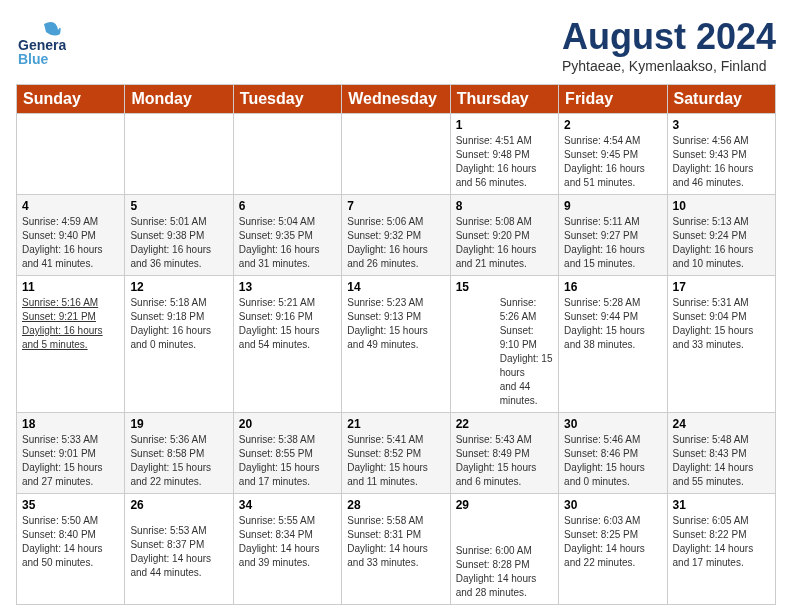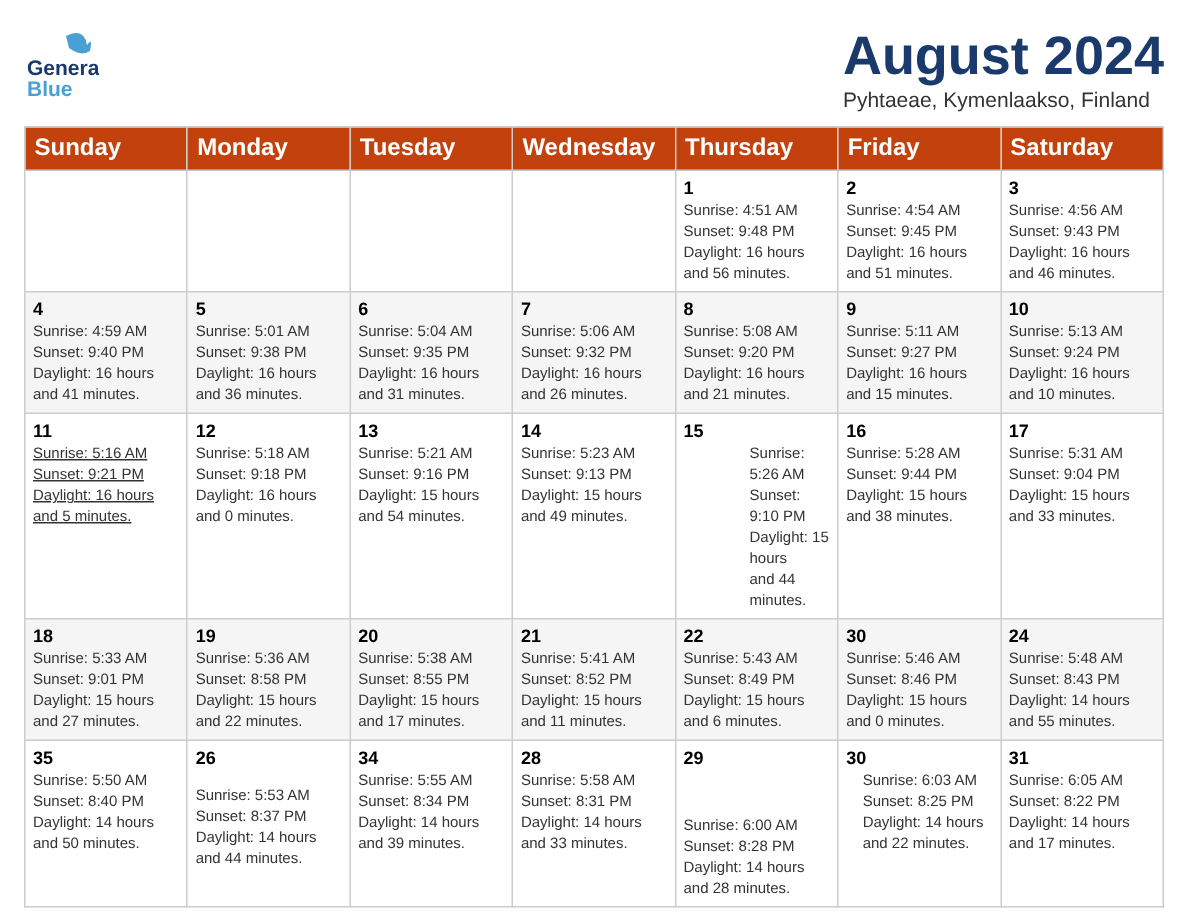--- a/index.html
+++ b/index.html
@@ -313,21 +313,21 @@
         </td>
         <td>
           <div class="day-num">29</div>
           <div class="day-info" style="white-space: pre-line; margin-top: 32px;">Sunrise: 6:00 AM
 Sunset: 8:28 PM
 Daylight: 14 hours
 and 28 minutes.</div>
         </td>
         <td>
           <div class="day-num">30</div>
-          <div class="day-info" style="white-space: pre-line; margin-left: 11px;">Sunrise: 6:03 AM
+          <div class="day-info" style="white-space: pre-line;">Sunrise: 6:03 AM
 Sunset: 8:25 PM
 Daylight: 14 hours
 and 22 minutes.</div>
         </td>
         <td>
           <div class="day-num">31</div>
           <div class="day-info" style="white-space: pre-line;">Sunrise: 6:05 AM
 Sunset: 8:22 PM
 Daylight: 14 hours
 and 17 minutes.</div>

